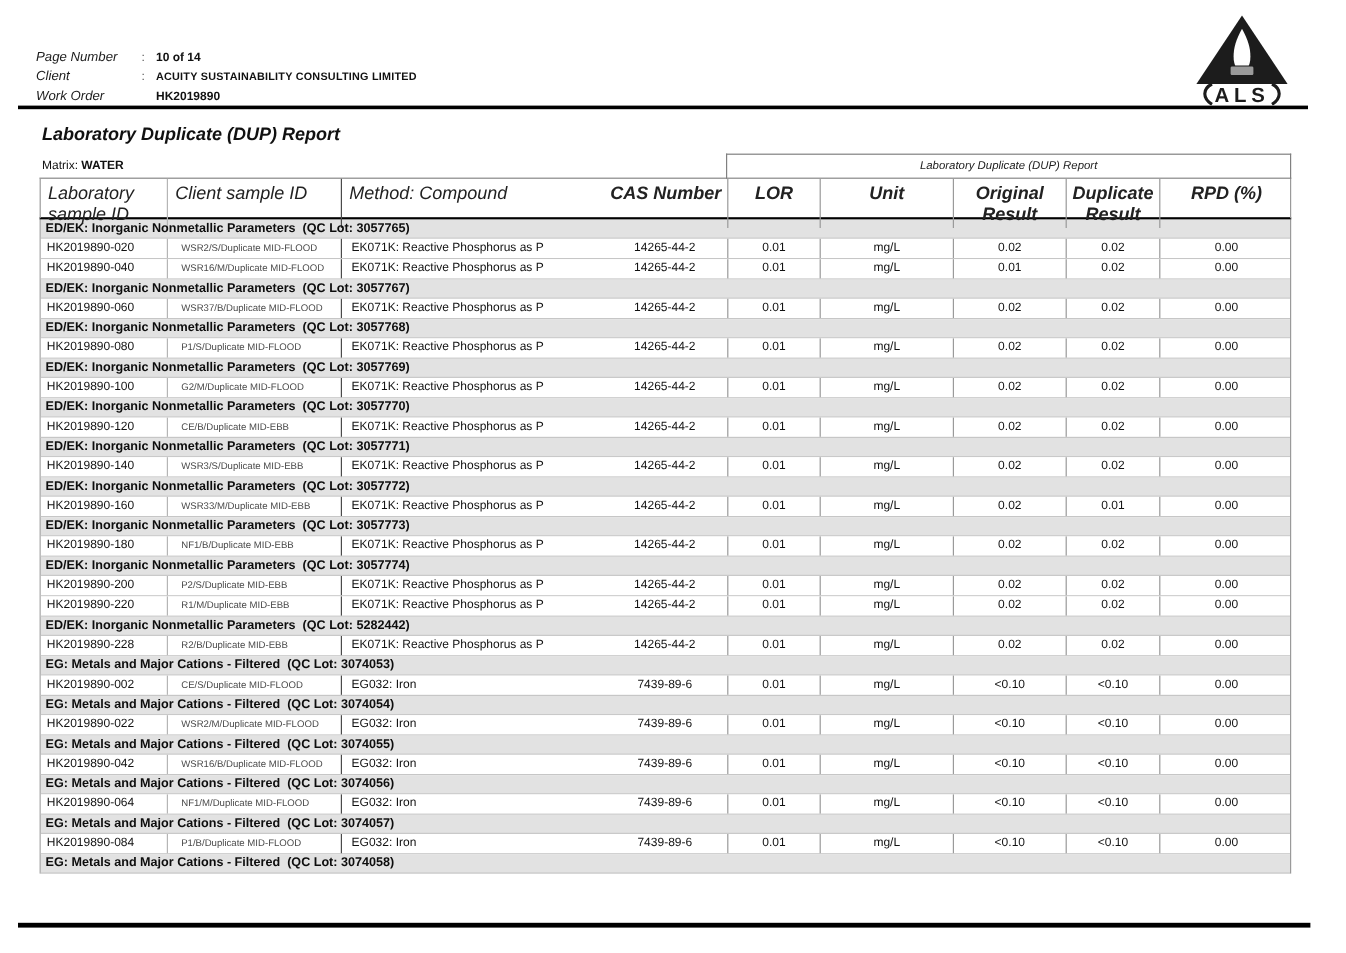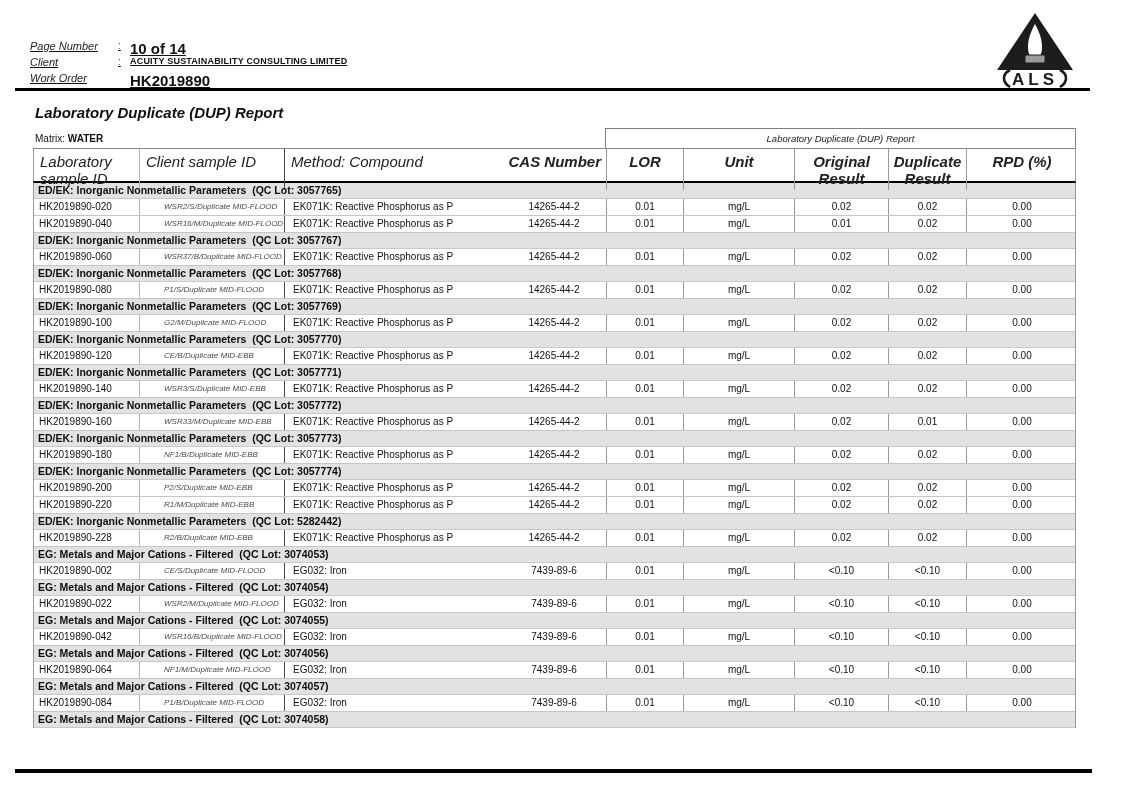--- a/index.html
+++ b/index.html
@@ -3,24 +3,24 @@
 <meta charset="utf-8">
 <style>
   html,body{margin:0;padding:0;}
   body{
     width:1122px;height:794px;position:relative;background:#ffffff;
     font-family:"Liberation Sans","DejaVu Sans",sans-serif;color:#111;
     -webkit-font-smoothing:antialiased;overflow:hidden;
   }
   
   .pagehead{position:absolute;left:30px;top:40px;}
-  .ph-row{display:flex;align-items:flex-start;height:16px;text-decoration:underline;}
+  .ph-row{display:flex;align-items:center;height:16px;}
   .ph-label{font-style:italic;font-size:11px;width:88px;color:#1c1c1c;}
   .ph-colon{width:12px;font-size:10px;color:#555;}
-  .ph-value{font-weight:bold;font-size:15px;color:#111;}
+  .ph-value{font-weight:bold;font-size:10px;color:#111;}
   .ph-row.small .ph-value{font-size:9px;letter-spacing:.2px;}
   
   .logo{position:absolute;left:993px;top:10px;width:84px;height:78px;}
   
   .rule-top{position:absolute;left:15px;top:88px;width:1075px;height:3px;background:#000;}
   .rule-bottom{position:absolute;left:15px;top:769px;width:1077px;height:4px;background:#000;}
   
   .title{position:absolute;left:35px;top:104px;font-size:15px;font-weight:bold;font-style:italic;color:#111;}
   .matrix{position:absolute;left:35px;top:133px;font-size:10px;}
   .matrix b{font-weight:bold;}
@@ -47,21 +47,21 @@
   
   .tbody{border-left:1px solid #9a9a9a;border-right:1px solid #9a9a9a;}
   .sec{
     height:15px;background:#e2e2e2;border-bottom:1px solid #c9c9c9;
     font-weight:bold;font-size:10.5px;line-height:15px;padding-left:4px;
     white-space:pre;color:#0d0d0d;
   }
   .drow{height:16px;border-bottom:1px solid #c6c6c6;background:#fff;}
   .dcell{line-height:16px;overflow:hidden;white-space:nowrap;}
   .c-lab{padding-left:5px;}
-  .c-client{font-size:8px;color:#4a4a4a;padding-left:24px;font-style:italic;}
+  .c-client{font-size:8px;color:#4a4a4a;padding-left:11px;}
   .c-method{padding-left:8px;}
   .c-cas{text-align:center;padding-right:4px;}
   .c-num{text-align:center;}
 </style>
 </head>
 <body>
 
 <div class="pagehead">
   <div class="ph-row">
     <span class="ph-label">Page Number</span>

